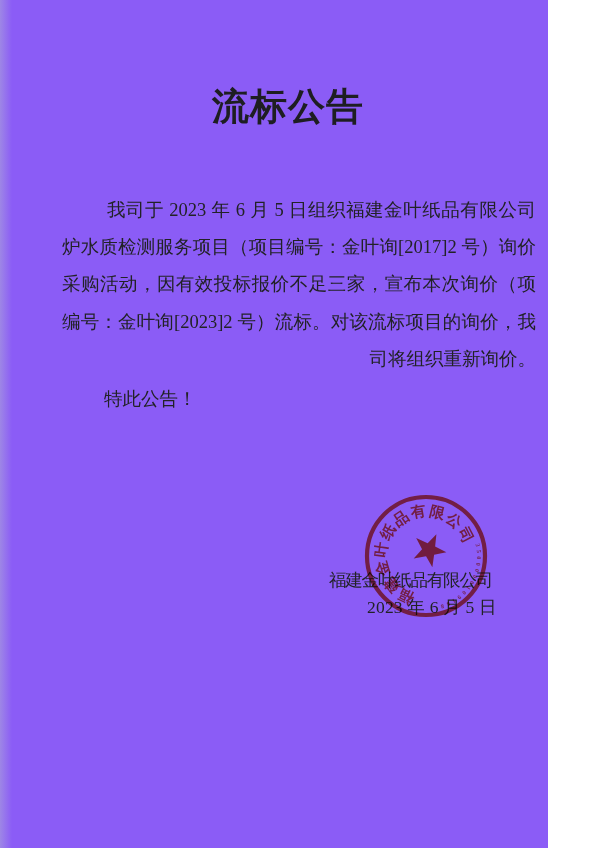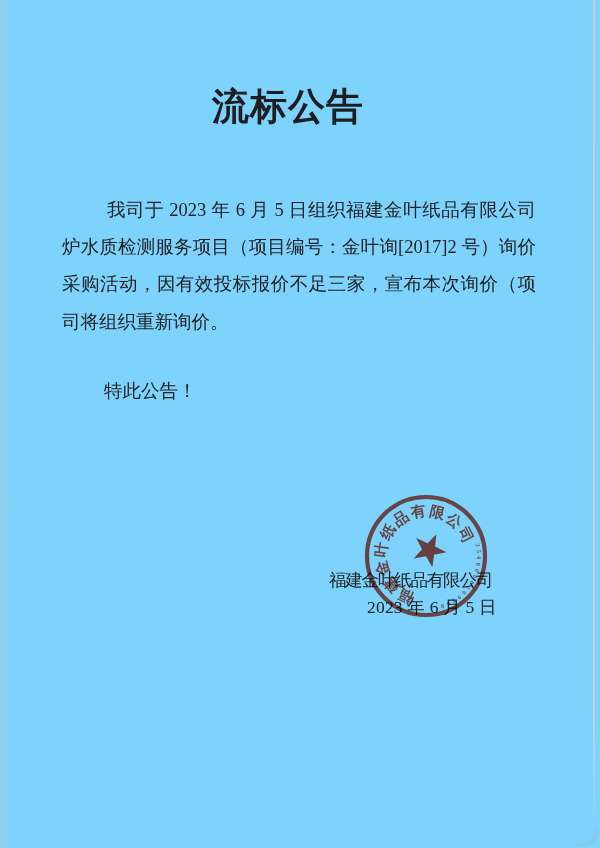--- a/index.html
+++ b/index.html
@@ -1,19 +1,19 @@
 <!DOCTYPE html>
 <html><head>
 <meta charset="utf-8">
 <style>
   html,body { margin:0; padding:0; }
   body { width:600px; height:848px; background:#ffffff; }
   .page {
-    position:relative; width:600px; height:848px;
-    background:#7dd3fc; overflow:hidden;
+    position:relative; width:548px; height:848px;
+    background:#8b5cf6; overflow:hidden;
     font-family:"Liberation Serif","DejaVu Serif",serif;
     color:#232327;
   }
   
   .edge-left {
     position:absolute; left:0; top:0; bottom:0; width:12px;
     background:linear-gradient(90deg, rgba(186,198,206,0.40), rgba(255,255,255,0));
   }
   .edge-right {
     position:absolute; left:593px; top:0; height:834px; width:2px;
@@ -28,25 +28,25 @@
   .title {
     position:absolute; top:82px; left:0; width:576px; margin:0;
     text-align:center; font-size:37px; font-weight:bold;
     letter-spacing:1px; color:#1e1e22; line-height:50px;
   }
   
   .body-block {
     position:absolute; left:62px; top:192px; width:474px;
     font-size:18.5px; color:#222226;
   }
-  .bline { line-height:37.2px; height:37.2px; overflow:hidden; }
+  .bline { line-height:37.2px; height:37.2px; overflow:hidden;text-align:right; }
   .just  { text-align:justify; text-align-last:justify; }
   .indent { text-indent:45px; }
   .closing {
-    position:absolute; left:104px; top:378px;
+    position:absolute; left:104px; top:386px;
     font-size:18.5px; color:#222226; line-height:26px;
   }
   .sig-company {
     position:absolute; left:329px; top:568px;
     font-size:17.5px; letter-spacing:-1.2px; color:#222226; line-height:24px;
   }
   .sig-date {
     position:absolute; left:367px; top:584px;
     font-size:17.5px; letter-spacing:0.2px; color:#222226; line-height:24px;margin-top:11px;
   }
@@ -65,20 +65,21 @@
   <div class="edge-left"></div>
   <div class="edge-right"></div>
   <div class="corner-br"></div>
 
   <h1 class="title">流标公告</h1>
 
   <div class="body-block">
     <div class="bline just indent">我司于 2023 年 6 月 5 日组织福建金叶纸品有限公司锅</div>
     <div class="bline just">炉水质检测服务项目（项目编号：金叶询[2017]2 号）询价</div>
     <div class="bline just">采购活动，因有效投标报价不足三家，宣布本次询价（项目</div>
+    <div class="bline just">编号：金叶询[2023]2 号）流标。对该流标项目的询价，我</div>
     <div class="bline">司将组织重新询价。</div>
   </div>
 
   <div class="closing">特此公告！</div>
 
   <div class="sig-company">福建金叶纸品有限公司</div>
   <div class="sig-date">2023 年 6 月 5 日</div>
 
   <svg class="seal" id="seal-svg" viewBox="0 0 170 170" xmlns="http://www.w3.org/2000/svg">
       <circle cx="85" cy="85" r="59" fill="none" stroke="#c93527" stroke-width="4.2" stroke-opacity="0.92"></circle>

